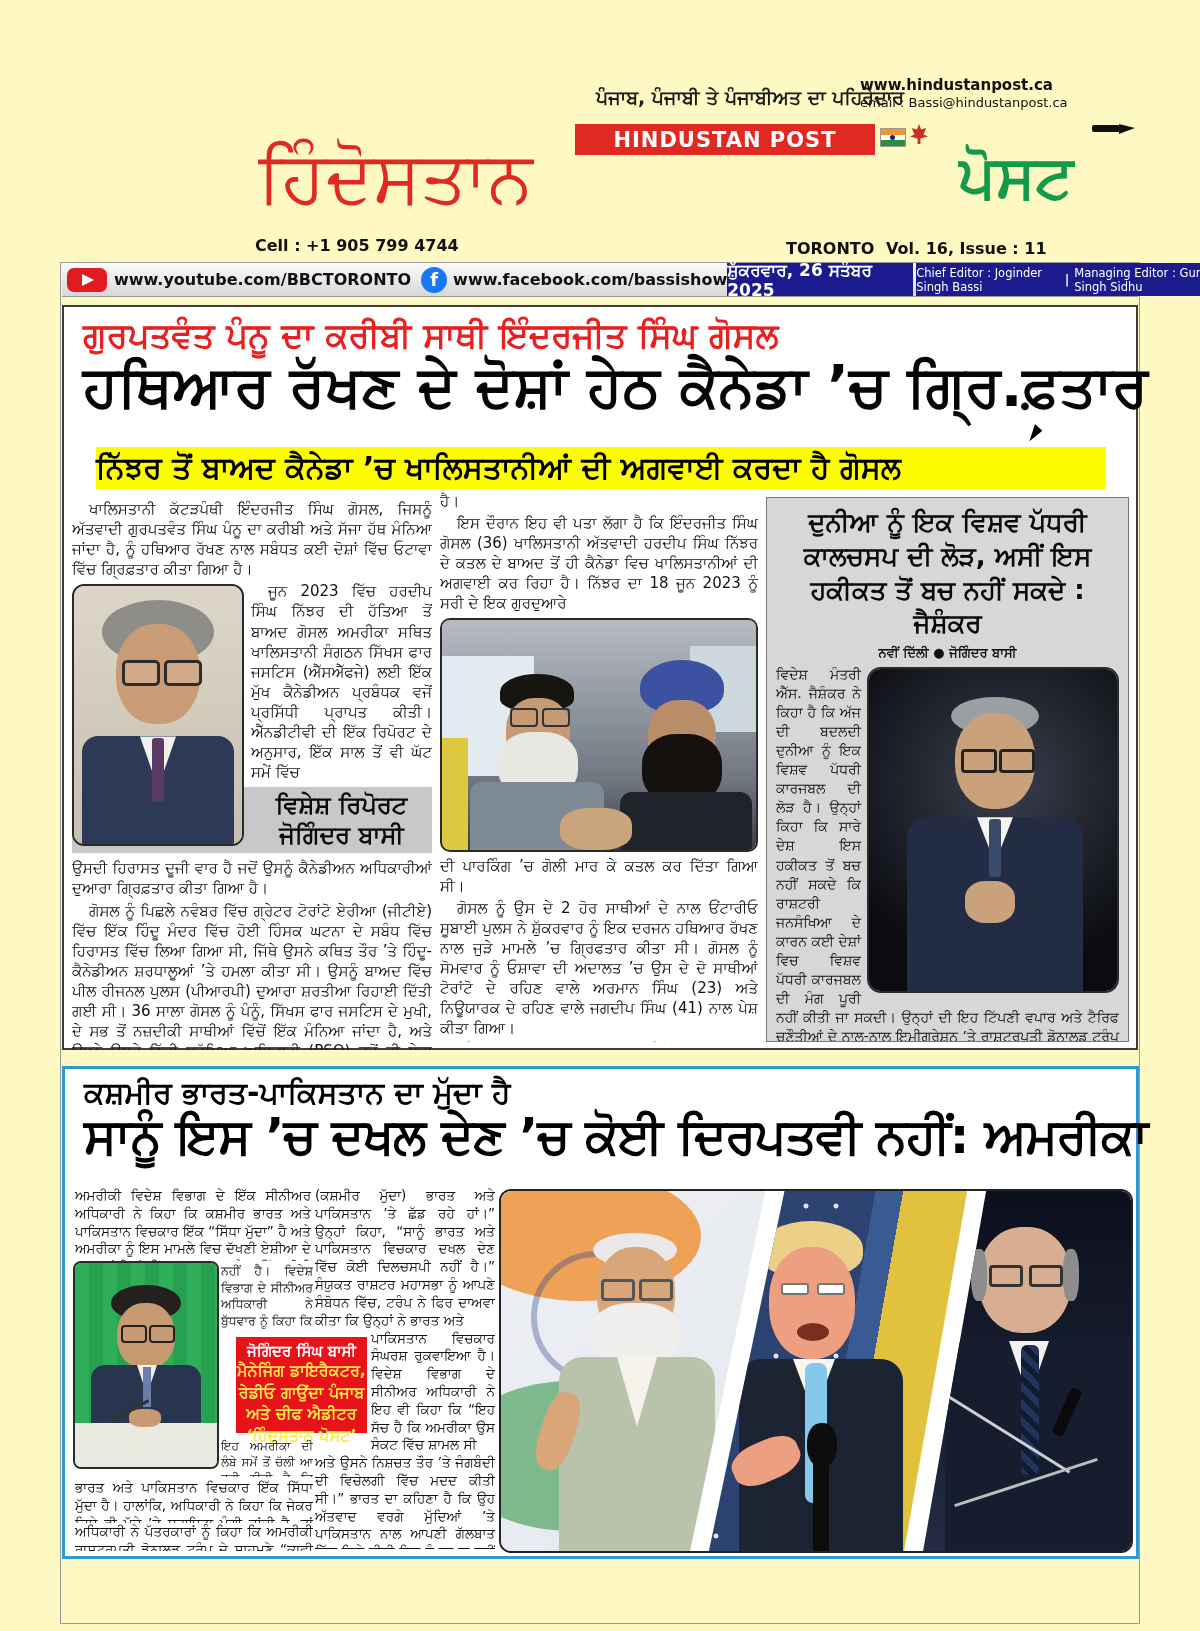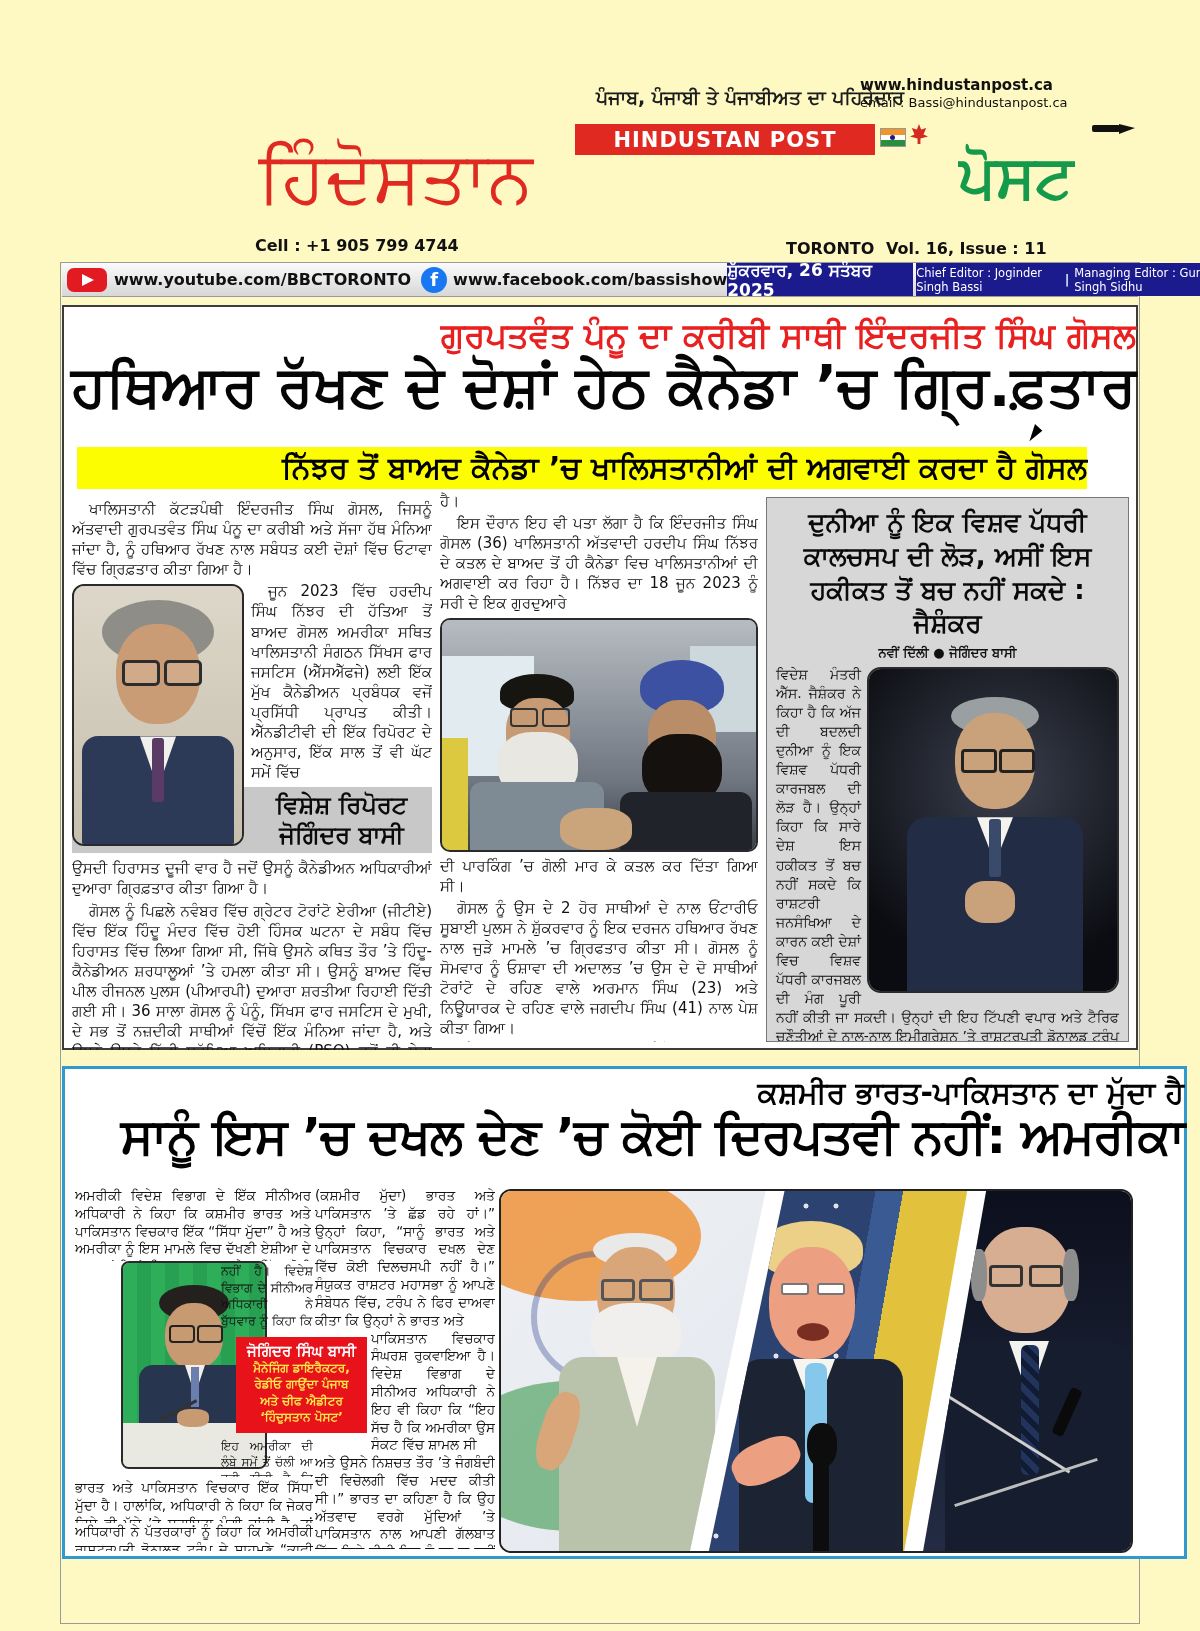--- a/index.html
+++ b/index.html
@@ -1,19 +1,19 @@
 <!DOCTYPE html>
 <html><head>
 <meta charset="utf-8">
 <style>
   html,body{margin:0;padding:0;background:#888;}
   .page{position:relative;width:1200px;height:1631px;background:#fef9c3;margin:0 auto;
         font-family:"DejaVu Sans","Liberation Sans",sans-serif;color:#111;overflow:hidden;}
   .abs{position:absolute;}
-  .ctr{text-align:right;}
+  .ctr{text-align:left;margin-left:19px;}
   .jus{text-align:justify;}
   .shp{position:absolute;}
   
   .tagline{left:520px;top:86px;width:460px;font-size:19px;font-weight:bold;color:#1c1c1c;text-align:center;}
   .hp-banner{left:575px;top:124px;width:300px;height:31px;background:#e02a21;color:#fff;
              display:flex;align-items:center;justify-content:center;font-size:21px;font-weight:bold;letter-spacing:1px;}
   .logo-red{left:258px;top:118px;width:700px;height:118px;font-size:72px;line-height:118px;font-weight:normal;color:#e02a21;overflow:hidden;white-space:nowrap;}
   .logo-green{left:958px;top:118px;width:200px;height:118px;font-size:59px;line-height:118px;font-weight:bold;color:#149a4a;overflow:hidden;white-space:nowrap;}
   .cell{left:255px;top:236px;font-size:16px;font-weight:bold;}
   .site{left:860px;top:76px;width:280px;font-size:15px;font-weight:bold;}
@@ -52,29 +52,29 @@
   .photo-frame{border:2px solid #2a2a2a;border-radius:12px;overflow:hidden;position:relative;background:#ccc;}
   .ph1{float:left;width:168px;height:258px;margin:3px 7px 3px 0;}
   .special-box{background:#c8c8c8;text-align:center;font-weight:bold;font-size:24px;line-height:1.25;
                margin:5px 0;padding:3px 0;color:#0a0a0a;}
   .ph2{width:314px;height:230px;border-radius:10px;margin:4px 0;}
   .sb-head{font-size:26px;font-weight:bold;text-align:center;line-height:1.3;color:#0a0a0a;margin:2px 0 4px 0;}
   .sb-byline{text-align:center;font-size:13px;font-weight:bold;margin-bottom:4px;}
   .ph3{float:right;width:248px;height:322px;border-radius:14px;margin:2px 0 4px 6px;}
   .sb-body{font-size:14px;line-height:1.36;text-align:justify;margin:0;}
   
-  .s2-box{left:62px;top:1066px;width:1071px;height:487px;border:3px solid #2f9ad0;background:#fff;padding-left:48px;}
+  .s2-box{left:62px;top:1066px;width:1071px;height:487px;border:3px solid #2f9ad0;background:#fff;}
   .s2-kicker{left:0;top:6px;width:100%;font-size:30px;font-weight:bold;color:#000;}
   .s2-headline{left:0;top:42px;width:100%;font-size:49px;font-weight:bold;color:#000;line-height:1.05;letter-spacing:-1px;}
   .s2t{font-size:13.5px;line-height:1.32;text-align:justify;overflow:hidden;}
   .ph4{left:8px;top:192px;width:142px;height:204px;border-radius:8px;border:2px solid #2a2a2a;}
   .redbox{left:171px;top:268px;width:131px;height:96px;background:#e8121b;color:#fff;text-align:center;
           padding-top:6px;box-sizing:border-box;}
   .redbox .nm{font-size:15px;font-weight:bold;line-height:1.15;}
-  .redbox .rl{font-size:12px;color:#ffe84a;font-weight:bold;line-height:1.35;}
+  .redbox .rl{font-size:16px;color:#ffe84a;font-weight:bold;line-height:1.35;}
   .collage{left:434px;top:120px;width:630px;height:360px;border:2px solid #222;border-radius:12px;background:#fff;overflow:hidden;}
   .panel{position:absolute;left:0;top:0;width:100%;height:100%;}
 </style>
 </head>
 <body>
 
 <div class="page">
 
   <div class="abs tagline">ਪੰਜਾਬ, ਪੰਜਾਬੀ ਤੇ ਪੰਜਾਬੀਅਤ ਦਾ ਪਹਿਰੇਦਾਰ</div>
   <div class="abs hp-banner">HINDUSTAN POST</div>

